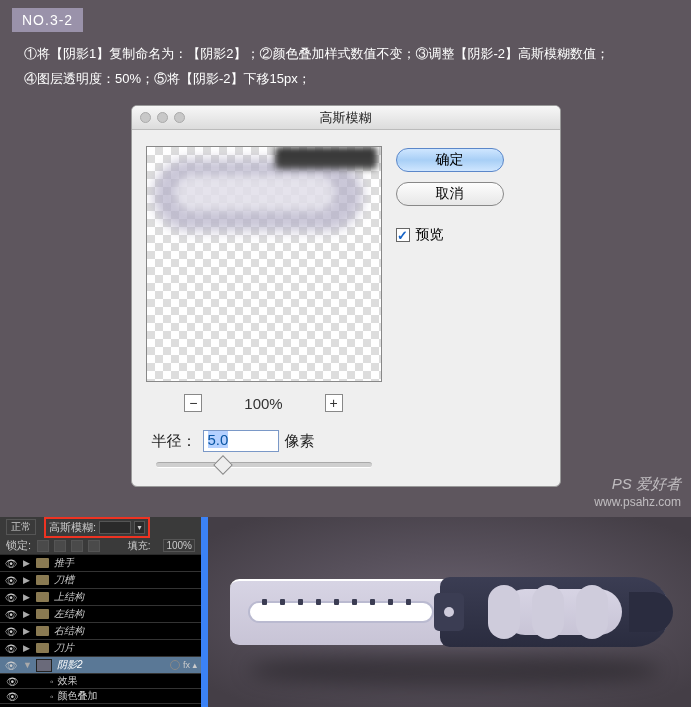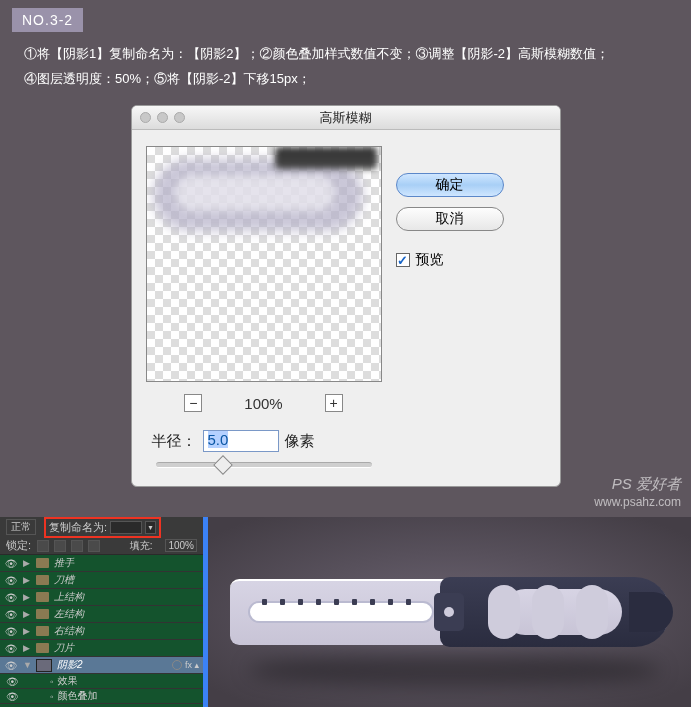--- a/index.html
+++ b/index.html
@@ -91,33 +91,33 @@
       padding:0 4px; font-size:15px;
     }
     .slider-row { margin:10px 10px 0; }
     .slider-track { height:6px; background:#cfcfcf; border-top:1px solid #aaa; border-bottom:1px solid #fff; border-radius:3px; position:relative;}
     .slider-thumb { position:absolute; left:60px; top:-5px; width:14px; height:14px; background:#eee; border:1px solid #888; transform:rotate(45deg);}
     .side-col { display:flex; flex-direction:column; gap:10px; padding-top:2px; }
     .ps-btn {
       width:108px; height:24px; border-radius:12px; border:1px solid #888;
       display:flex; align-items:center; justify-content:center; font-size:14px; color:#000; cursor:pointer;
     }
-    .ps-btn.default { background: linear-gradient(#cfe6ff,#a8cff6,#cfe6ff); border-color:#5b87c9;margin-top:25px;}
+    .ps-btn.default { background: linear-gradient(#cfe6ff,#a8cff6,#cfe6ff); border-color:#5b87c9;}
     .ps-btn.plain { background: linear-gradient(#fdfdfd,#e7e7e7);}
     .preview-check { display:flex; align-items:center; gap:6px; margin-top:10px; font-size:14px; color:#000;}
     .preview-check .cb { width:14px; height:14px; background:#fff; border:1px solid #666; display:flex; align-items:center;justify-content:center; color:#1764c7; font-size:13px; font-weight:bold;}
 
     
     .bottom-wrap {
       position:absolute; left:0; bottom:0; width:100%; height:190px;
       display:flex;
     }
     .layers-panel {
-      width: 208px; height:190px; background:#14532d; color:#ccc; font-size:11px;
-      border-right:5px solid #3b82f6;
+      width: 208px; height:190px; background:#000000; color:#ccc; font-size:11px;
+      border-right:7px solid #3b82f6;
     }
     .lp-top {
       display:flex; align-items:center; height:20px; padding:0 6px; gap:8px; background:#3a3a3a;
     }
     .lp-sel { border:1px solid #555; padding:0 4px; font-size:10px; color:#ccc;}
     .lp-opacity { display:flex; align-items:center; gap:3px; margin-left:auto;}
     .redbox { border:2px solid #e32; padding:1px 3px; display:flex; align-items:center; gap:3px;}
     .lp-opacity input{ width:26px; height:13px; background:#2a2a2a; border:1px solid #555; color:#ccc; font-size:10px; padding:0 15px;}
     .lp-opacity .arrow{ width:11px; height:13px; border:1px solid #555; background:#2a2a2a; display:flex; align-items:center; justify-content:center; font-size:8px;}
     .lp-row2 { display:flex; align-items:center; height:18px; padding:0 6px; gap:6px; background:#3a3a3a; border-bottom:1px solid #2a2a2a;}
@@ -247,21 +247,21 @@
   <div class="logo">PS 爱好者</div>
   <div>www.psahz.com</div>
 </div>
 
 <div class="bottom-wrap">
   <div class="layers-panel">
     <div class="lp-top">
       <span class="lp-sel">正常</span>
       <div class="redbox">
         <div class="lp-opacity">
-          <span>复制命名为:</span>
+          <span>高斯模糊:</span>
           <input value="50%" style="">
           <span class="arrow">▾</span>
         </div>
       </div>
     </div>
     <div class="lp-row2">
       <span>锁定:</span>
       <div class="lp-locks">
         <span></span>
         <span></span>

